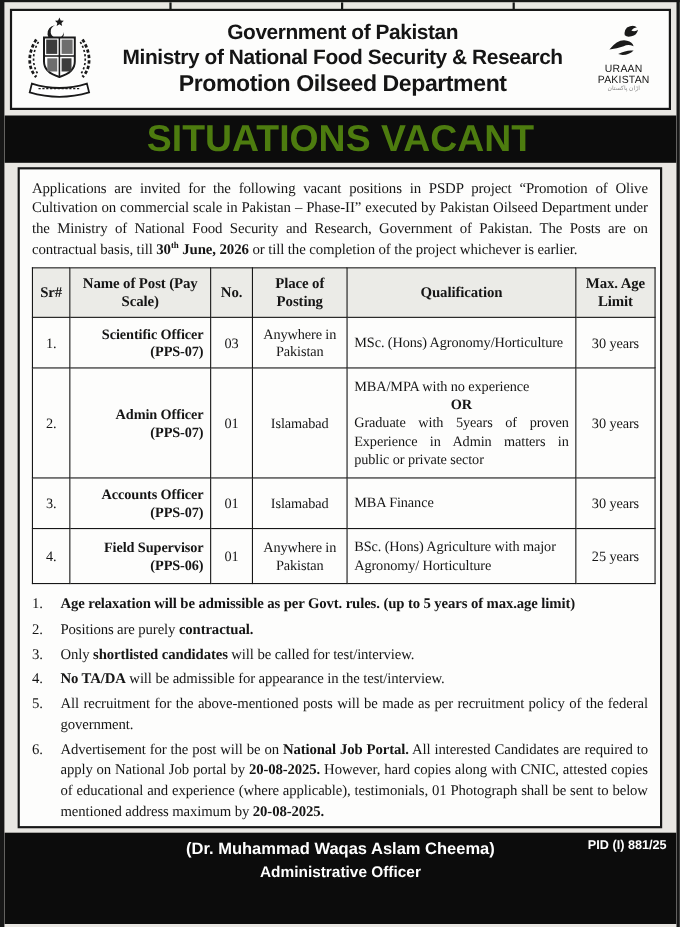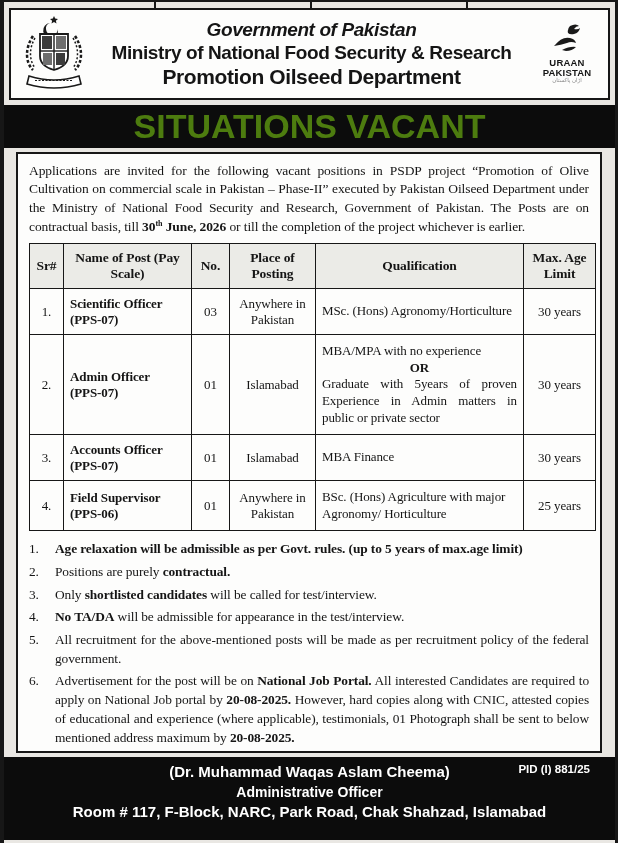--- a/index.html
+++ b/index.html
@@ -27,25 +27,25 @@
     box-sizing:border-box;
     margin:6px 5px 0 5px;
     background:#fdfdfc;
     border:2px solid #171717;
     height:92px;
     display:flex;align-items:center;
     padding:3px 8px;
   }
   .emblem-wrap{width:70px;display:flex;justify-content:center;}
   .titles{flex:1;text-align:center;font-weight:bold;line-height:1.22;letter-spacing:-0.4px;}
-  .title-1{font-size:19px;font-style:italic;}
+  .title-1{font-size:19px;}
   .title-2{font-size:19px;}
   .title-3{font-size:21px;}
   .uraan{width:66px;text-align:center;line-height:1.05;}
-  .uraan-text{font-size:9.5px;font-weight:bold;letter-spacing:0.2px;}
+  .uraan-text{font-size:9.5px;font-weight:normal;letter-spacing:0.2px;}
   .uraan-tagline{font-size:5.5px;color:#8a8a8a;margin-top:1px;letter-spacing:0.5px;}
 
   
   .banner{
     margin-top:5px;
     background:#0c0c0c;color:#4d7c0f;
     height:43px;line-height:43px;
     text-align:center;
     font-size:34px;font-weight:bold;letter-spacing:0px;
     transform-origin:center;
@@ -66,21 +66,21 @@
   .intro b sup{font-size:60%;}
 
   table.jobs{width:100%;border-collapse:collapse;font-size:13px;table-layout:fixed;}
   table.jobs th, table.jobs td{
     border:1.6px solid #171717;
     padding:2px 6px;
     vertical-align:middle;
   }
   table.jobs th{background:#ebebe7;text-align:center;font-size:13.5px;line-height:1.2;height:40px;}
   td.c{text-align:center;}
-  td.post{font-weight:bold;line-height:1.25;}
+  td.post{font-weight:bold;line-height:1.25;text-align:right;}
   td.qual{line-height:1.3;}
   td.qual .or{text-align:center;font-weight:bold;}
   td.qual .just{text-align:justify;}
   tr.r1{height:46px;} tr.r2{height:100px;} tr.r3{height:46px;} tr.r4{height:50px;}
 
   .notes{margin-top:8px;font-size:13.4px;}
   .note{display:flex;margin-bottom:3.5px;line-height:1.42;}
   .note .num{width:26px;flex:none;}
   .note .txt{flex:1;text-align:justify;}
   .note .b{font-weight:bold;}
@@ -94,21 +94,21 @@
     text-align:center;
     font-weight:bold;
     padding-top:5px;
     box-sizing:border-box;
     line-height:1.38;
   }
   .footer .l1{font-size:15px;}
   .footer .l2{font-size:14px;}
   .footer .l3{font-size:15px;}
   .footer .l4{font-size:15px;}
-  .pid{position:absolute;top:5px;right:25px;font-size:11.5px;font-weight:bold;}
+  .pid{position:absolute;top:5px;right:9px;font-size:11.5px;font-weight:bold;}
 </style>
 </head>
 <body>
 
 <div class="page">
   <div class="tick" style="left:150px"></div>
   <div class="tick" style="left:306px"></div>
   <div class="tick" style="left:462px"></div>
 
   <div class="header-box">
@@ -255,15 +255,14 @@
         <span class="num">6.</span>
         <span class="txt"><span>Advertisement for the post will be on </span><span class="b">National Job Portal.</span><span> All interested Candidates are required to apply on National Job portal by </span><span class="b">20-08-2025.</span><span> However, hard copies along with CNIC, attested copies of educational and experience (where applicable), testimonials, 01 Photograph shall be sent to below mentioned address maximum by </span><span class="b">20-08-2025.</span></span>
       </div>
     </div>
   </div>
 
   <div class="footer">
     <div class="pid">PID (I) 881/25</div>
     <div class="l1">(Dr. Muhammad Waqas Aslam Cheema)</div>
     <div class="l2">Administrative Officer</div>
-    <div class="l3">Room # 117, F-Block, NARC, Park Road, Chak Shahzad, Islamabad</div>
   </div>
 </div>
 
 </body></html>

